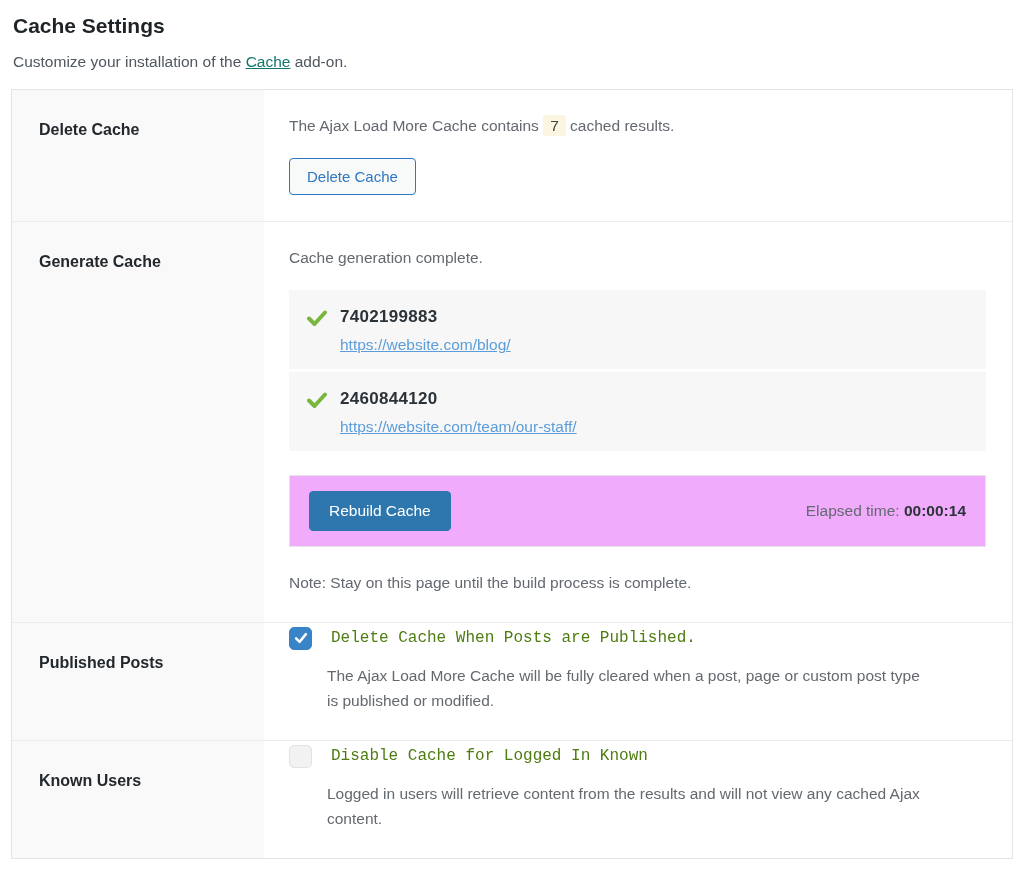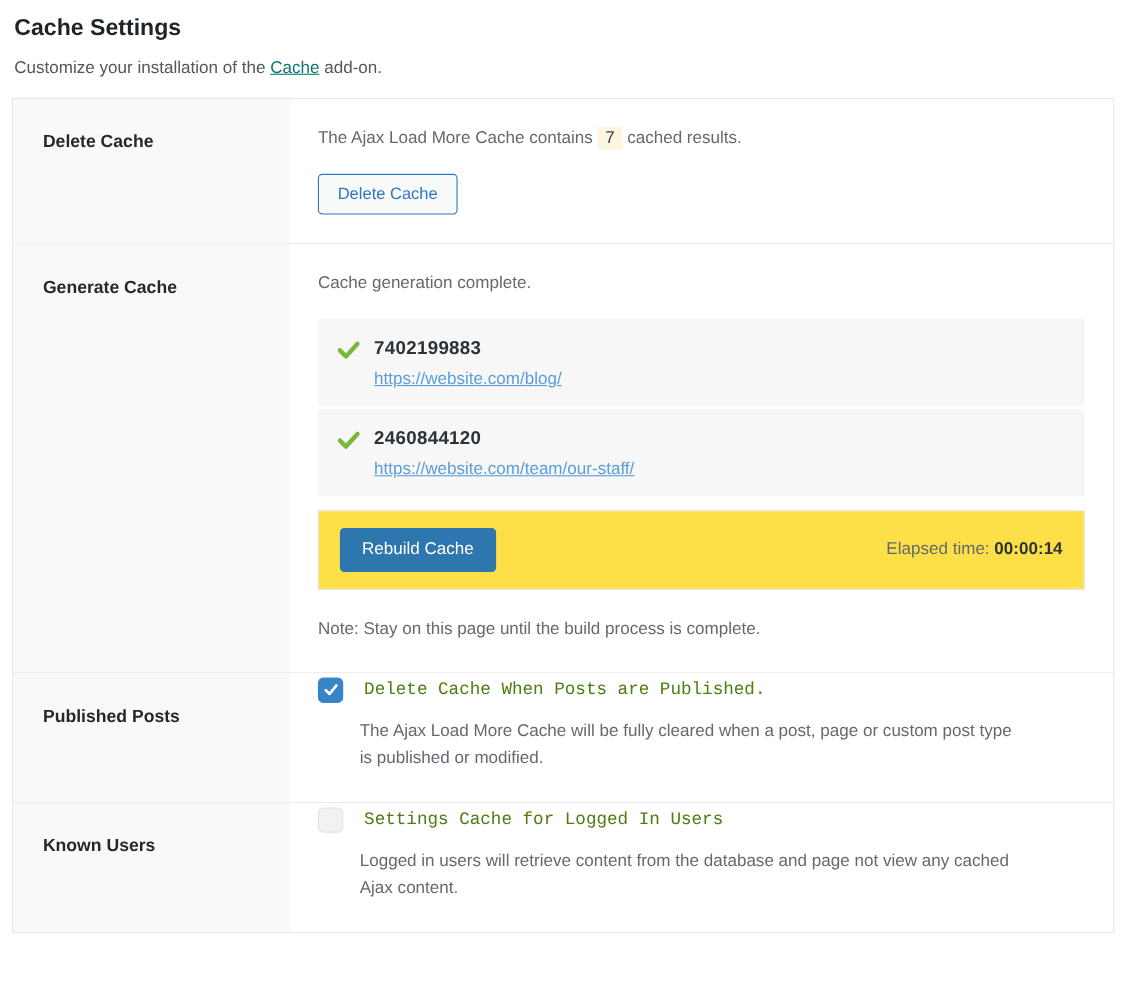--- a/index.html
+++ b/index.html
@@ -104,23 +104,23 @@
   }
   .cache-item-url {
     display: inline-block;
     margin-top: 9px;
     font-size: 15.5px;
     color: #5b9dd9;
     text-decoration: underline;
     cursor: pointer;
   }
   .cache-footer {
-    margin-top: 13px;
+    margin-top: 24px;
     border: 1px solid #e5e5e5;
-    background: #fde047;
+    background: #f0abfc;
     display: flex;
     align-items: center;
     justify-content: space-between;
     padding: 15px 19px;
     gap: 32px;
   }
   .btn-primary {
     background: #2e77ae;
     border: 1px solid #2e77ae;
     border-radius: 4px;
@@ -240,20 +240,20 @@
       </div>
     </div>
 
     <div class="row">
       <div class="cell-label">Known Users</div>
       <div class="cell-content check-setting">
         <div class="check-line">
           <span class="checkbox">
             
           </span>
-          <span class="check-label">Settings Cache for Logged In Users</span>
-        </div>
-        <div class="muted check-desc">Logged in users will retrieve content from the database and page not view any cached Ajax content.</div>
+          <span class="check-label">Disable Cache for Logged In Known</span>
+        </div>
+        <div class="muted check-desc">Logged in users will retrieve content from the results and will not view any cached Ajax content.</div>
       </div>
     </div>
 
   </div>
 </div>
 
 </body></html>

